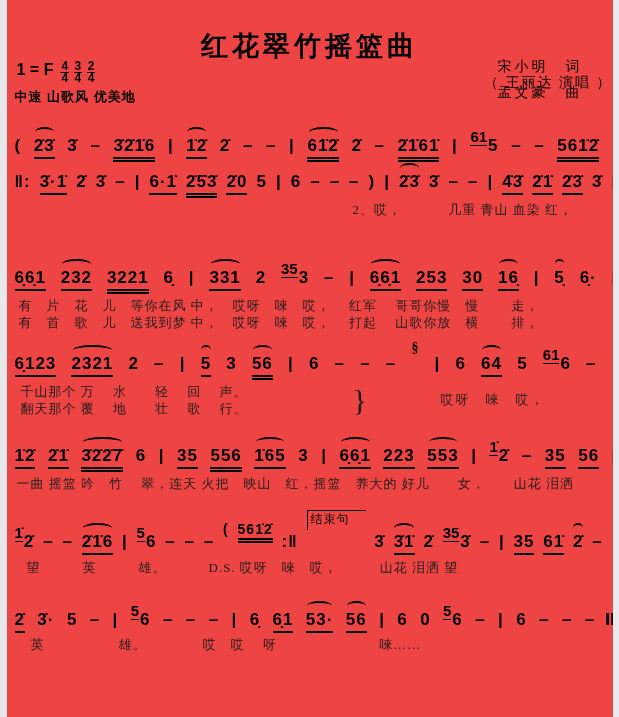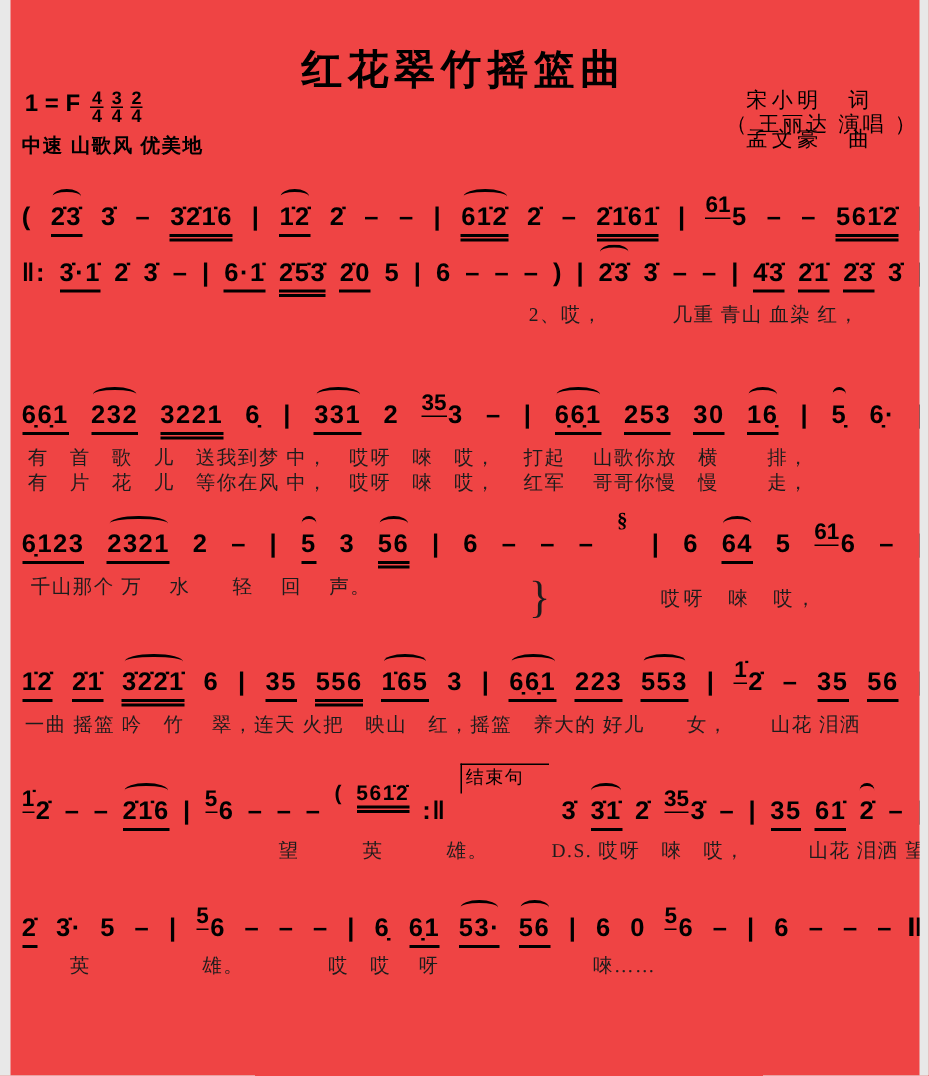--- a/index.html
+++ b/index.html
@@ -43,22 +43,22 @@
   .brace{position:absolute;font-size:30px;font-weight:normal;line-height:34px;top:0;}
   .shared{position:absolute;top:8px;letter-spacing:2px;}
 
   
   .sys-0{top:112px;} .sys-1{top:156px;} .sys-2{top:244px;} .sys-3{top:330px;}
   .sys-4{top:422px;} .sys-5{top:498px;} .sys-6{top:586px;}
   .sys-1 .lyrics{margin-left:338px;}
   .sys-2 .lyrics{margin-left:4px;}
   .sys-3 .lyrics{margin-left:6px;}
   .sys-4 .lyrics{margin-left:2px;}
-  .sys-5 .lyrics{margin-left:12px;text-align:right;}
-  .sys-6 .lyrics{margin-left:32px;}
+  .sys-5 .lyrics{margin-left:12px;}
+  .sys-6 .lyrics{margin-left:16px;}
   .sys-5 .notes{padding-top:26px;}
 </style>
 </head>
 <body>
 
 <div id="page">
   <div class="title">红花翠竹摇篮曲</div>
   <div class="subtitle">（ 王丽达  演唱 ）</div>
   <div class="keysig">
     <span>1 = F</span>
@@ -148,21 +148,21 @@
           <span class="tok bar"><span class="txt">|</span></span>
           <span class="tok arc"><span class="txt u1">6̣6̣1</span></span>
           <span class="tok"><span class="txt u1">253</span></span>
           <span class="tok"><span class="txt u1">30</span></span>
           <span class="tok arc"><span class="txt u1">16̣</span></span>
           <span class="tok bar"><span class="txt">|</span></span>
           <span class="tok arc"><span class="txt">5̣</span></span>
           <span class="tok"><span class="txt">6̣·</span></span>
           <span class="tok bar"><span class="txt">|</span></span>
         </div>
-        <div class="lyrics"><div class="lyric-row">有　首　歌　儿　送我到梦 中，　哎呀　唻　哎，　 打起　 山歌你放　横　　 排，</div><div class="lyric-row">有　片　花　儿　等你在风 中，　哎呀　唻　哎，　 红军　 哥哥你慢　慢　　 走，</div></div>
+        <div class="lyrics"><div class="lyric-row">有　片　花　儿　等你在风 中，　哎呀　唻　哎，　 红军　 哥哥你慢　慢　　 走，</div><div class="lyric-row">有　首　歌　儿　送我到梦 中，　哎呀　唻　哎，　 打起　 山歌你放　横　　 排，</div></div>
       </div>
       <div class="system sys-3">
         <div class="notes">
           <span class="tok"><span class="txt u1">6̣123</span></span>
           <span class="tok arc"><span class="txt u1">2321</span></span>
           <span class="tok"><span class="txt">2</span></span>
           <span class="tok"><span class="txt">–</span></span>
           <span class="tok bar"><span class="txt">|</span></span>
           <span class="tok arc"><span class="txt u1">5</span></span>
           <span class="tok"><span class="txt">3</span></span>
@@ -174,27 +174,27 @@
           <span class="tok"><span class="txt">–</span></span>
           <span class="tok segno"><span class="txt">§</span></span>
           <span class="tok bar"><span class="txt">|</span></span>
           <span class="tok"><span class="txt">6</span></span>
           <span class="tok arc"><span class="txt u1">64</span></span>
           <span class="tok"><span class="txt">5</span></span>
           <span class="tok"><span class="pre">61</span><span class="txt">6</span></span>
           <span class="tok"><span class="txt">–</span></span>
           <span class="tok bar"><span class="txt">|</span></span>
         </div>
-        <div class="lyrics"><div class="lyric-row">千山那个 万　 水　　轻　 回　 声。</div><span class="brace" style="left: 332px;">}</span><span class="shared" style="left: 420px;">哎呀　唻　哎，</span></div>
+        <div class="lyrics"><div class="lyric-row">千山那个 万　 水　　轻　 回　 声。</div><div class="lyric-row">翻天那个 覆　 地　　壮　 歌　 行。</div><span class="brace" style="left: 332px;">}</span><span class="shared" style="left: 420px;">哎呀　唻　哎，</span></div>
       </div>
       <div class="system sys-4">
         <div class="notes">
           <span class="tok"><span class="txt u1">1̇2̇</span></span>
           <span class="tok"><span class="txt u1">2̇1̇</span></span>
-          <span class="tok arc"><span class="txt u2">3̇2̇2̇1̇</span></span>
+          <span class="tok arc"><span class="txt u2">3̇2̇2̇7̇</span></span>
           <span class="tok"><span class="txt">6</span></span>
           <span class="tok bar"><span class="txt">|</span></span>
           <span class="tok"><span class="txt u1">35</span></span>
           <span class="tok"><span class="txt u2">556</span></span>
           <span class="tok arc"><span class="txt u1">1̇65</span></span>
           <span class="tok"><span class="txt">3</span></span>
           <span class="tok bar"><span class="txt">|</span></span>
           <span class="tok arc"><span class="txt u1">6̣6̣1</span></span>
           <span class="tok"><span class="txt u1">223</span></span>
           <span class="tok arc"><span class="txt u1">553</span></span>

